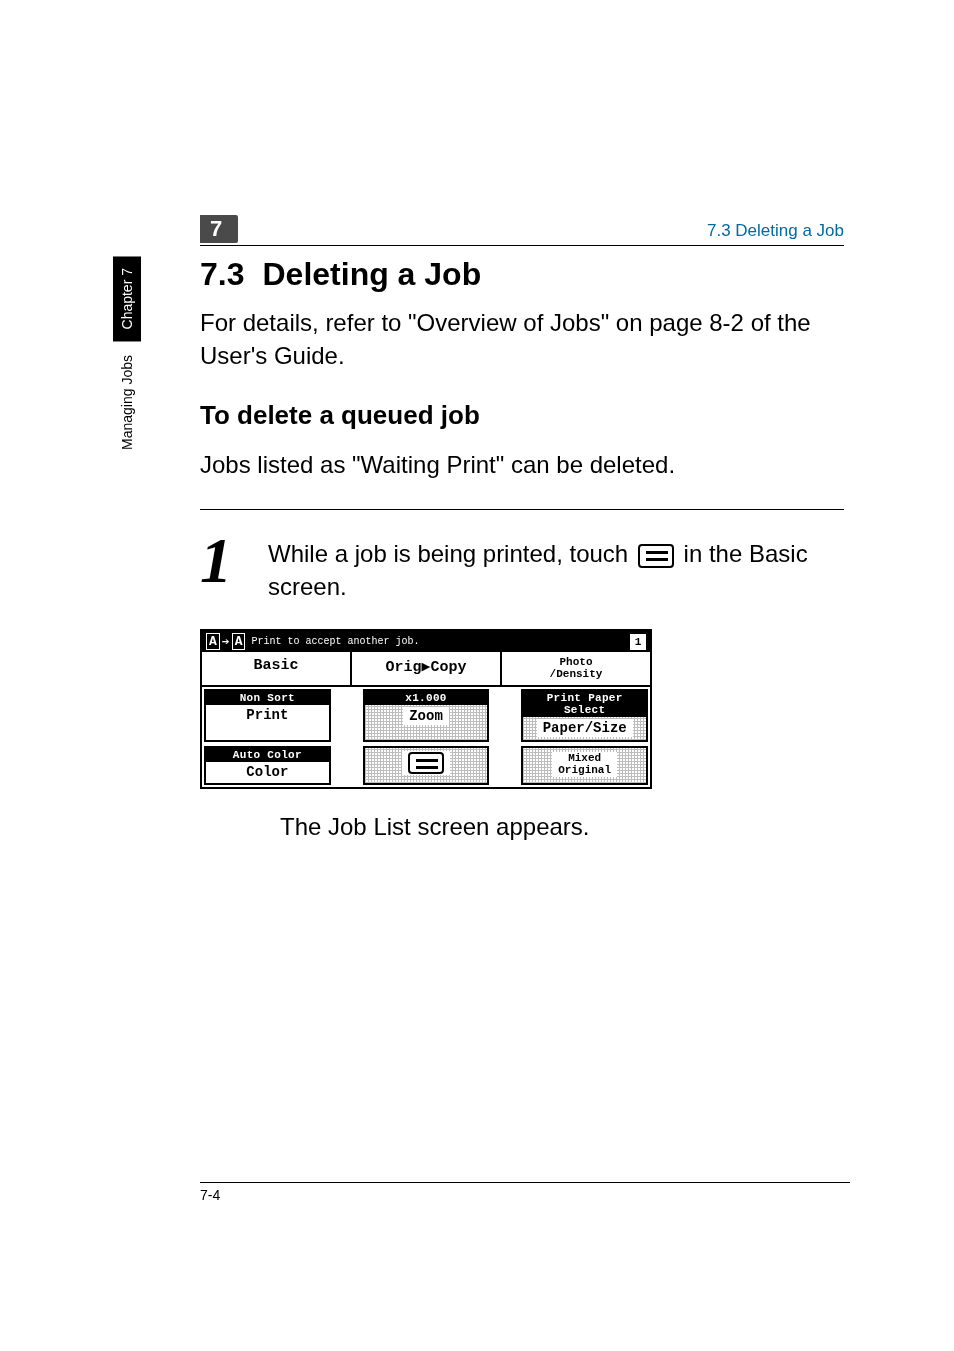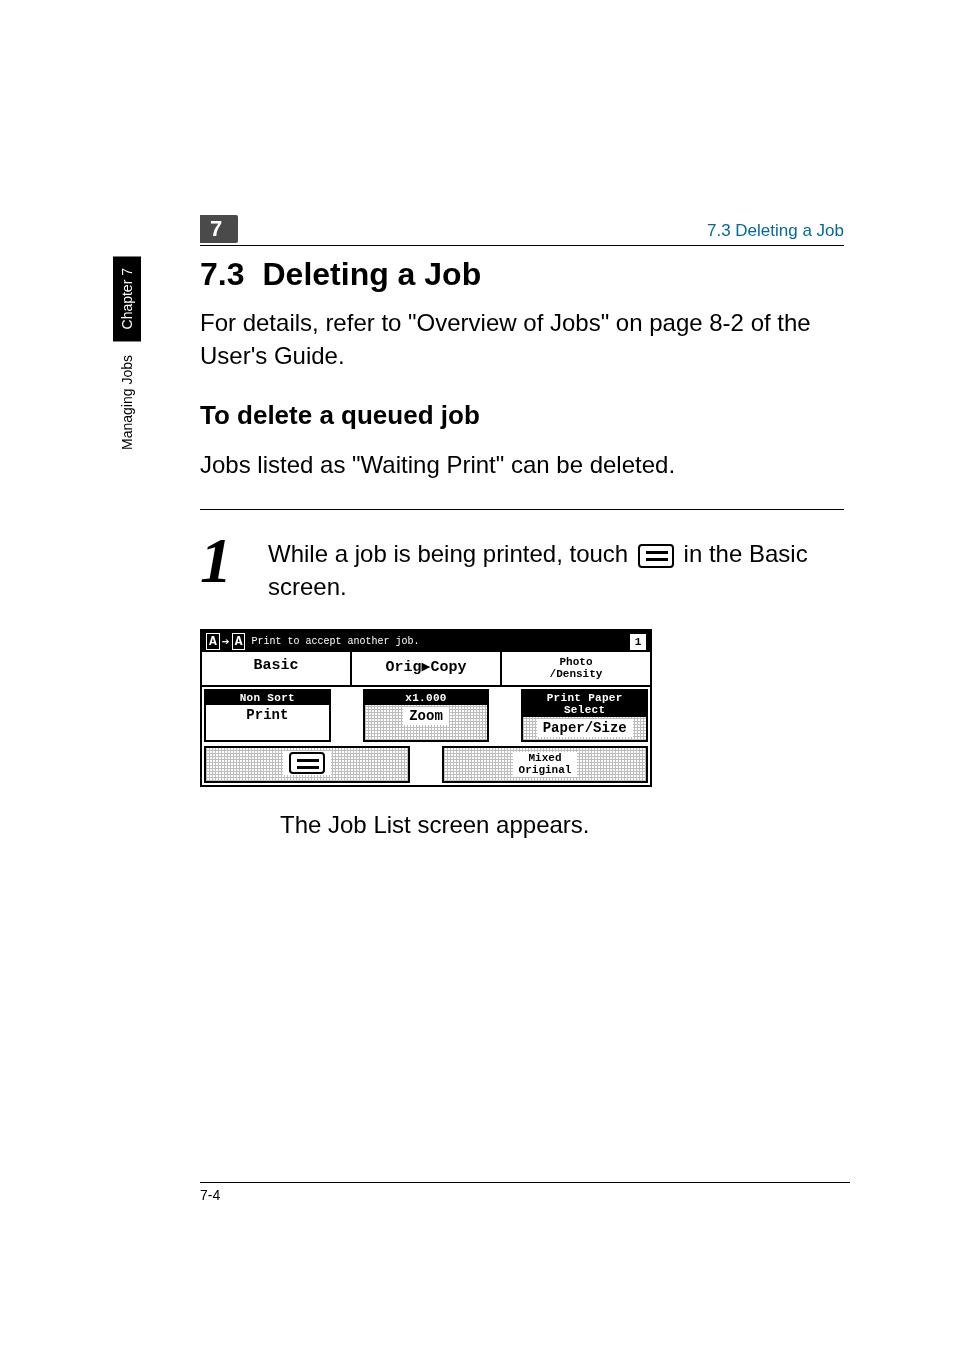--- a/index.html
+++ b/index.html
@@ -312,20 +312,24 @@
         <span class="top">x1.000</span>
         <span class="inner">Zoom</span>
       </div>
       <div class="screen-cell two hatch">
         <span class="top">Print Paper Select</span>
         <span class="inner">Paper/Size</span>
       </div>
     </div>
 
     <div class="screen-row">
+      <div class="screen-cell two">
+        <span class="top">Auto Color</span>
+        <span>Color</span>
+      </div>
       <div class="screen-cell hatch">
         <span class="inner"><span class="joblist-icon"></span></span>
       </div>
       <div class="screen-cell thin hatch">
         <span class="inner">
           <span>Mixed</span><br>
           <span>Original</span>
         </span>
       </div>
     </div>

